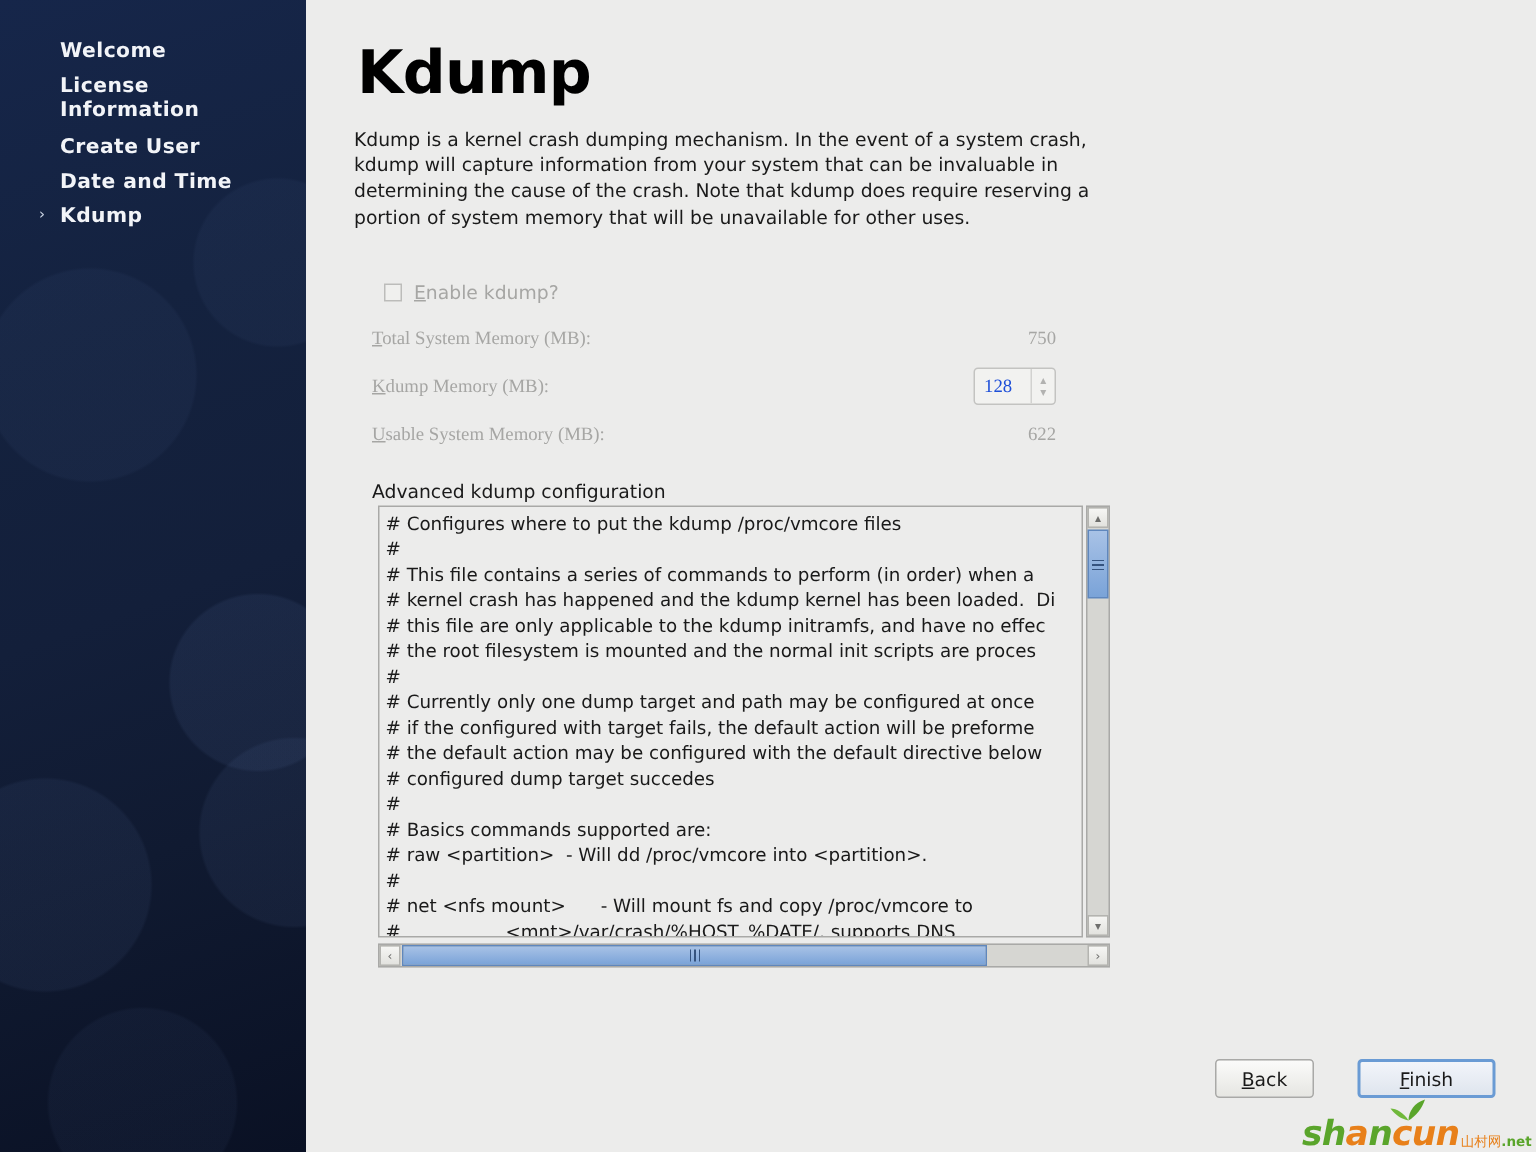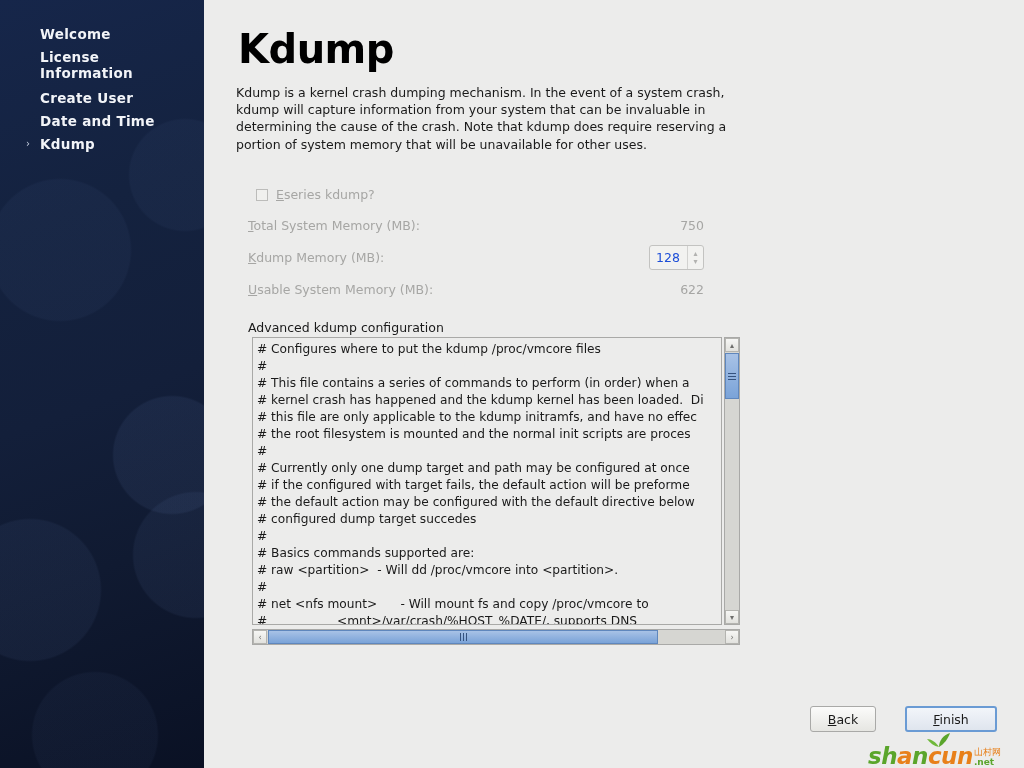--- a/index.html
+++ b/index.html
@@ -75,21 +75,21 @@
     width: 12px; height: 12px;
     border: 1px solid #bcbcba;
     background: #f0f0ee;
     box-sizing: border-box;
     display: inline-block;
   }
 
   .mem-row {
     position: absolute; left: 44px; width: 456px;
     font-size: 12.5px;
-    display: flex; align-items: center; justify-content: space-between;
+    display: flex; align-items: center; justify-content: space-between; font-family: Liberation Serif, serif;
   }
   .mem-value { font-size: 12.5px; }
 
   .spinner {
     display: flex; align-items: stretch;
     width: 55px; height: 25px;
     border: 1px solid #c3c3c1;
     border-radius: 3px;
     background: #f2f2f0;
     box-sizing: border-box;
@@ -214,21 +214,21 @@
     width: 156px; height: 34px;
     display: flex; align-items: flex-end;
   }
   #wm-text {
     font-size: 23px; font-weight: bold; font-style: italic;
     letter-spacing: -0.5px; line-height: 24px;
   }
   .wm-g { color: #5aa52b; }
   .wm-o { color: #e8801a; }
   #wm-side {
-    display: flex; flex-direction: column;
+    display: flex; flex-direction: row;
     line-height: 10px; margin-left: 1px; padding-bottom: 1px;
   }
   #wm-cn { font-size: 9px; color: #e8801a; }
   #wm-net { font-size: 9px; color: #5aa52b; font-weight: bold; }
   #wm-leaf { position: absolute; left: 58px; top: -2px; }
 </style>
 </head>
 <body>
 
 <div id="app">
@@ -245,21 +245,21 @@
   </div>
 
   <div id="main">
 
     <div id="page-title">Kdump</div>
 
     <div id="description">Kdump is a kernel crash dumping mechanism. In the event of a system crash, kdump will capture information from your system that can be invaluable in determining the cause of the crash. Note that kdump does require reserving a portion of system memory that will be unavailable for other uses.</div>
 
     <div id="enable-row">
       <span class="chk"></span>
-      <span class="disabled-text"><span class="mn">E</span><span>series kdump?</span></span>
+      <span class="disabled-text"><span class="mn">E</span><span>nable kdump?</span></span>
     </div>
 
     <div class="mem-row" style="top:218px">
       <span class="disabled-text"><span class="mn">T</span><span>otal System Memory (MB):</span></span>
       <span class="mem-value disabled-text">750</span>
     </div>
 
     <div class="mem-row" style="top:245px">
       <span class="disabled-text"><span class="mn">K</span><span>dump Memory (MB):</span></span>
       <span class="spinner">

